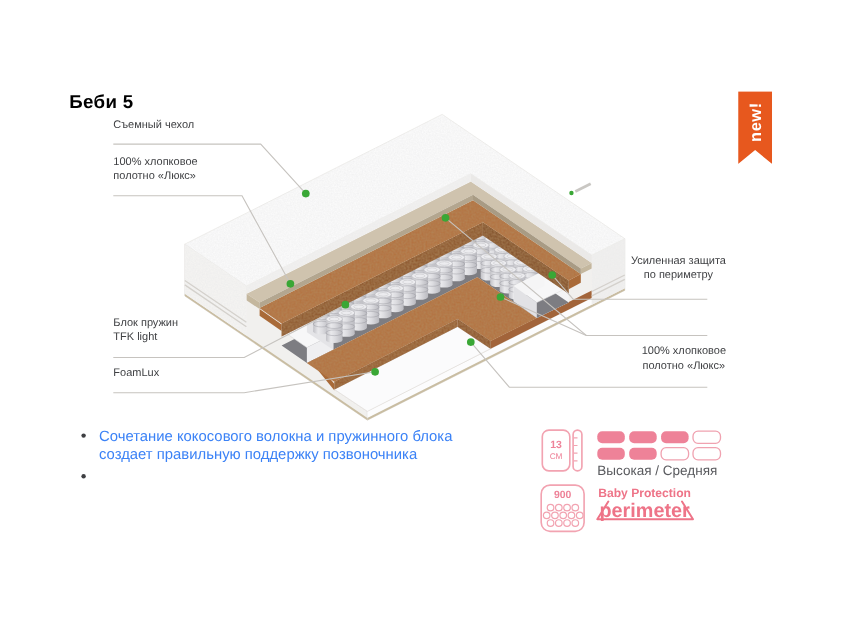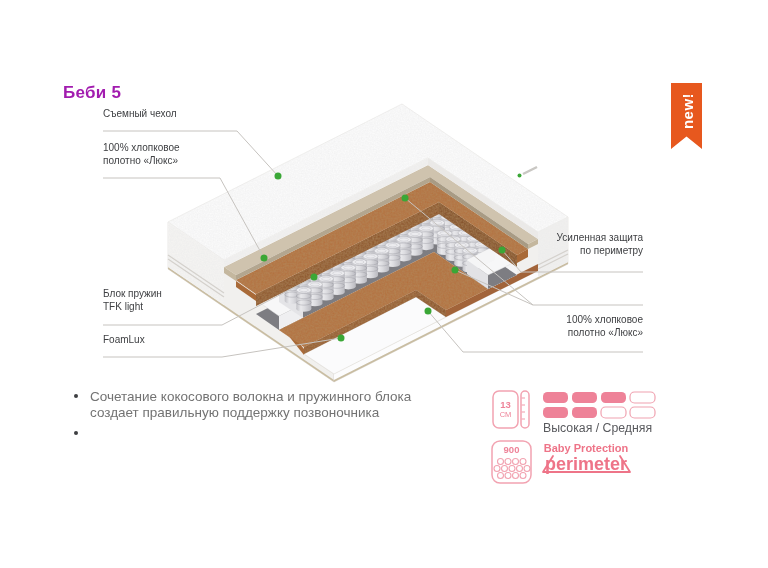--- a/index.html
+++ b/index.html
@@ -1,30 +1,30 @@
 <!DOCTYPE html>
 <html><head>
 <meta charset="utf-8">
 <style>
   html,body{margin:0;padding:0;background:#fff;}
   .page{position:relative;width:768px;height:568px;background:#ffffff;overflow:hidden;
         font-family:"Liberation Sans",sans-serif;}
   .title{position:absolute;left:63px;top:83px;font-size:17px;font-weight:600;
-         letter-spacing:.3px;color:#a21caf;}
+         letter-spacing:.3px;color:#000000;}
   .ribbon{position:absolute;left:671px;top:83px;width:31px;height:66px;background:#e7581e;
           clip-path:polygon(0 0,100% 0,100% 100%,50% 81%,0 100%);}
   .ribbon span{position:absolute;left:0;top:0;width:31px;height:56px;display:flex;
           align-items:center;justify-content:center;transform:rotate(-90deg);
           color:#fff;font-weight:bold;font-size:15px;letter-spacing:.5px;}
   .diagram-svg{position:absolute;left:0;top:0;}
   .lbl{position:absolute;font-size:10px;line-height:1.33;color:#3f4043;white-space:pre-line;}
-  .lbl.r{text-align:right;right:125px;}
+  .lbl.r{text-align:center;right:108px;}
   .bullets{position:absolute;left:68px;top:389px;width:392px;margin:0;padding:0;list-style:none;}
   .bullets li{position:relative;padding-left:22px;margin:0 0 6px 0;font-size:13.5px;
-              line-height:1.16;color:#737373;white-space:pre-line;}
+              line-height:1.16;color:#3b82f6;white-space:pre-line;}
   .bullets .dot{position:absolute;left:6px;top:5px;width:4px;height:4px;border-radius:50%;
               background:#3e3f42;}
   .specs{position:absolute;left:486px;top:386px;}
 </style>
 </head>
 <body>
 
 <div class="page">
 
   <div class="title">Беби 5</div>

